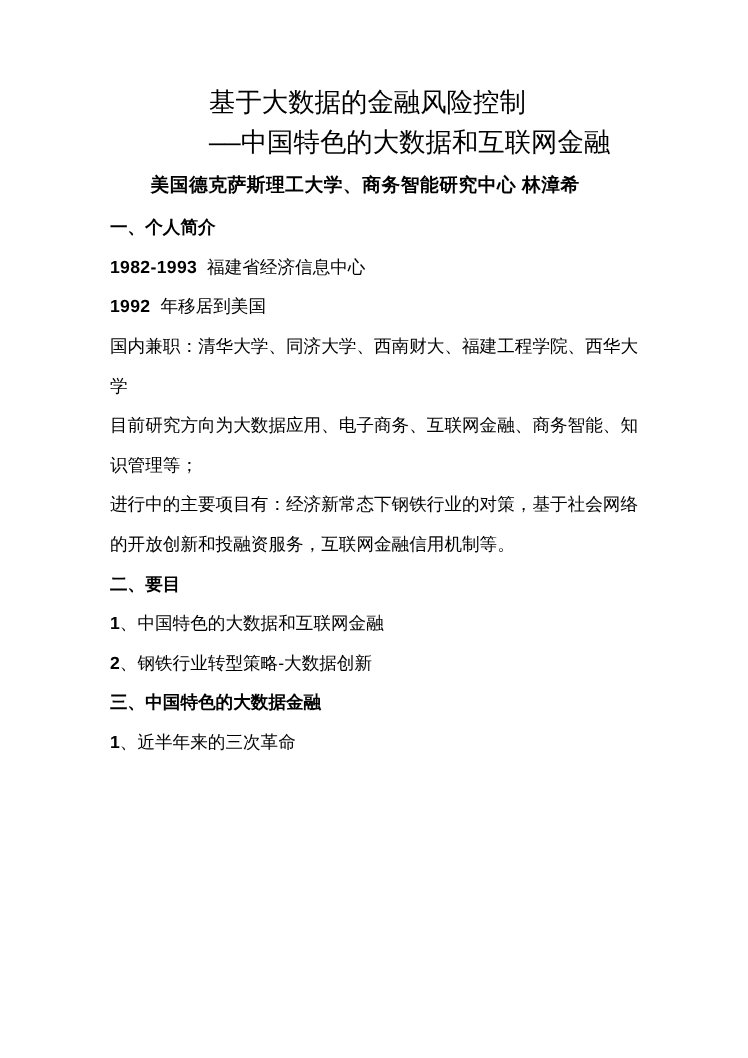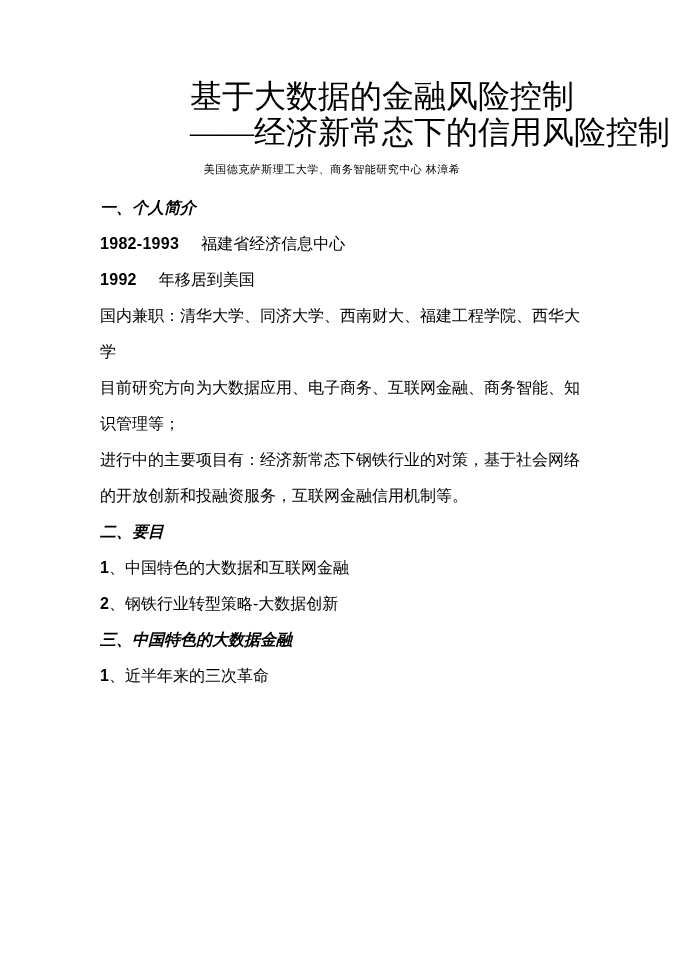--- a/index.html
+++ b/index.html
@@ -15,70 +15,69 @@
     font-family: "Liberation Sans", "DejaVu Sans", sans-serif;
   }
   .page {
     position: relative;
     width: 680px;
     height: 962px;
     background: #ffffff;
   }
   .doc-title {
     margin: 78px 0 0 190px;
-    font-family: Liberation Serif, serif;
+    font-family: Liberation Mono, monospace;
     font-weight: 400;
-    font-size: 32px;
+    font-size: 24px;
     line-height: 36px;
     color: #000000;
   }
   .title-line {
     display: block;
     white-space: nowrap;
   }
   .byline {
     margin-top: 4px;
     width: 664px;
     text-align: center;
-    font-size: 11px;
-    font-weight: 400;
+    font-size: 17px;
+    font-weight: 700;
     line-height: 30px;
     letter-spacing: 0.5px;
   }
   .content {
     margin: 6px 0 0 100px;
     width: 484px;
     font-size: 16px;
     line-height: 36px;
   }
   .content p {
     margin: 0;
     padding: 0;
   }
   .heading {
     font-weight: 700;
-    font-style: italic;
   }
   .year {
     font-weight: 700;
-    margin-right: 22px;
+    margin-right: 9px;
     letter-spacing: 0.3px;
   }
   .num {
     font-weight: 700;
   }
 </style>
 </head>
 <body>
 
 <div class="page">
 
   <h1 class="doc-title">
     <span class="title-line">基于大数据的金融风险控制</span>
-    <span class="title-line">——经济新常态下的信用风险控制</span>
+    <span class="title-line">——中国特色的大数据和互联网金融</span>
   </h1>
 
   <div class="byline">美国德克萨斯理工大学、商务智能研究中心 林漳希</div>
 
   <div class="content">
 
     <p class="heading">一、个人简介</p>
 
 
     <p class="para"><span class="year">1982-1993</span><span>福建省经济信息中心</span></p>

